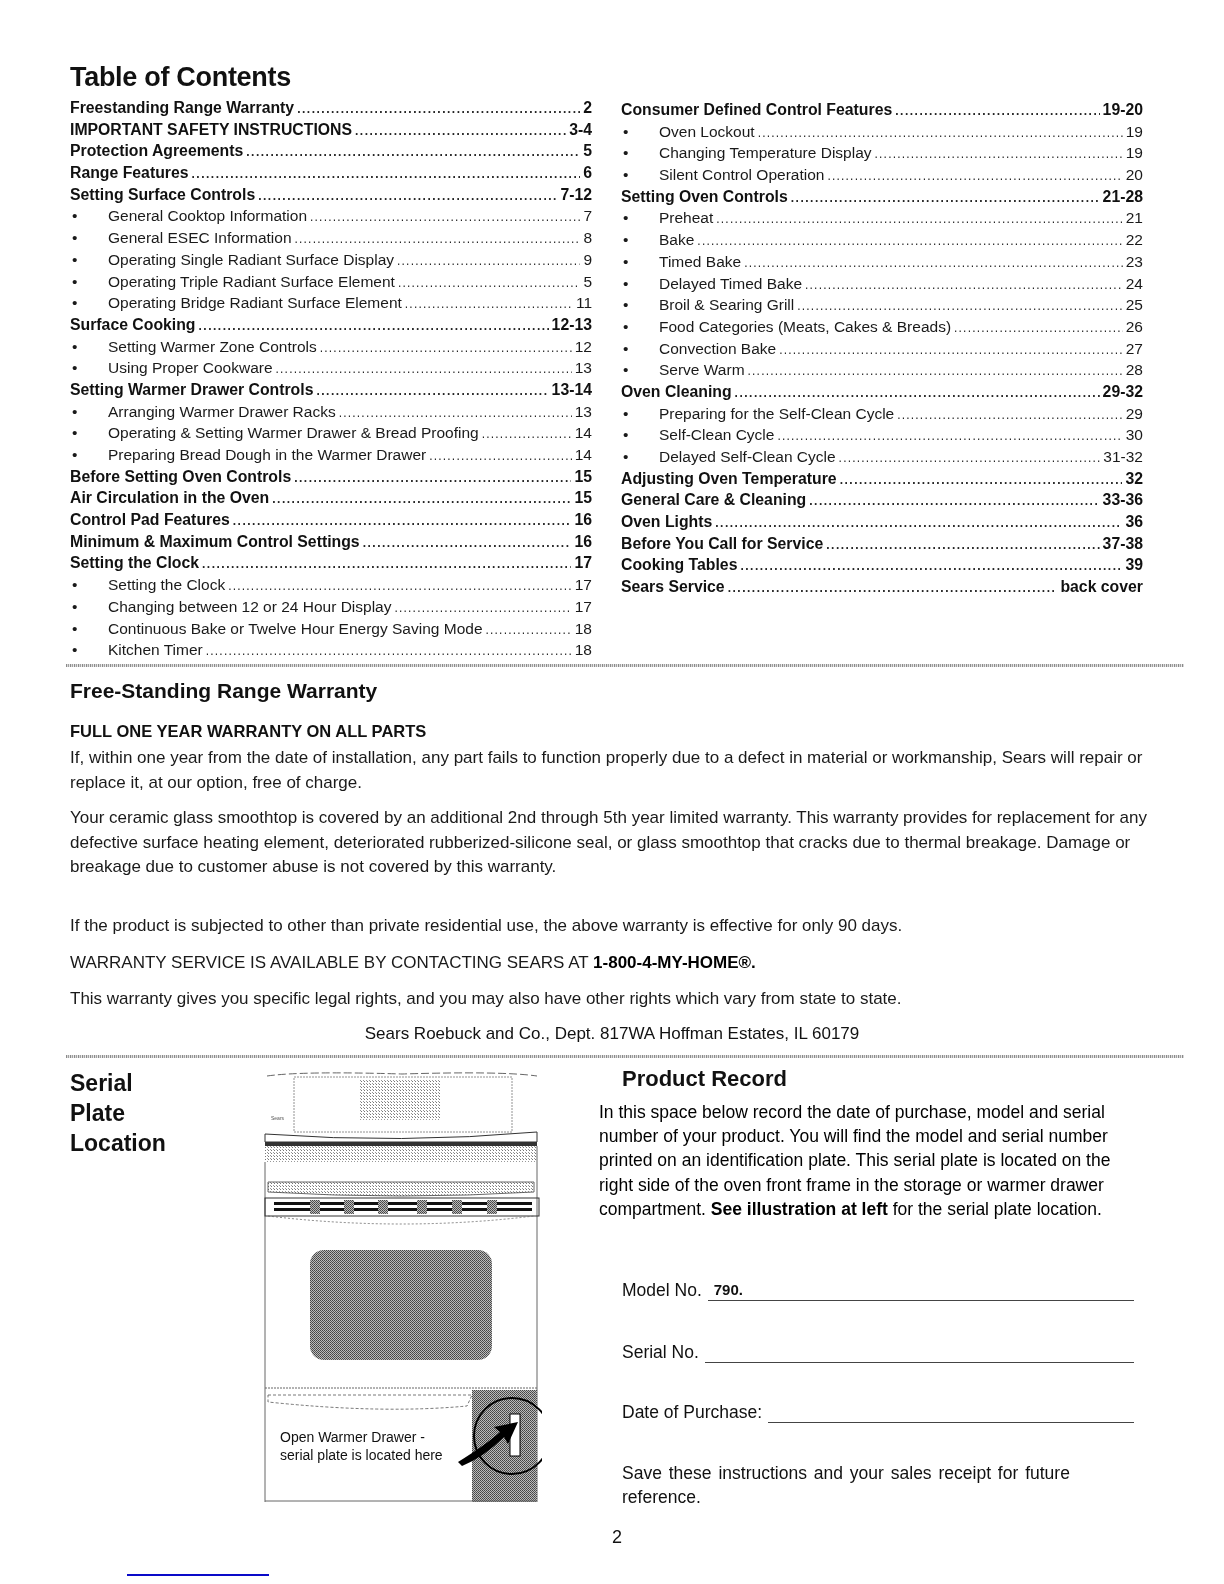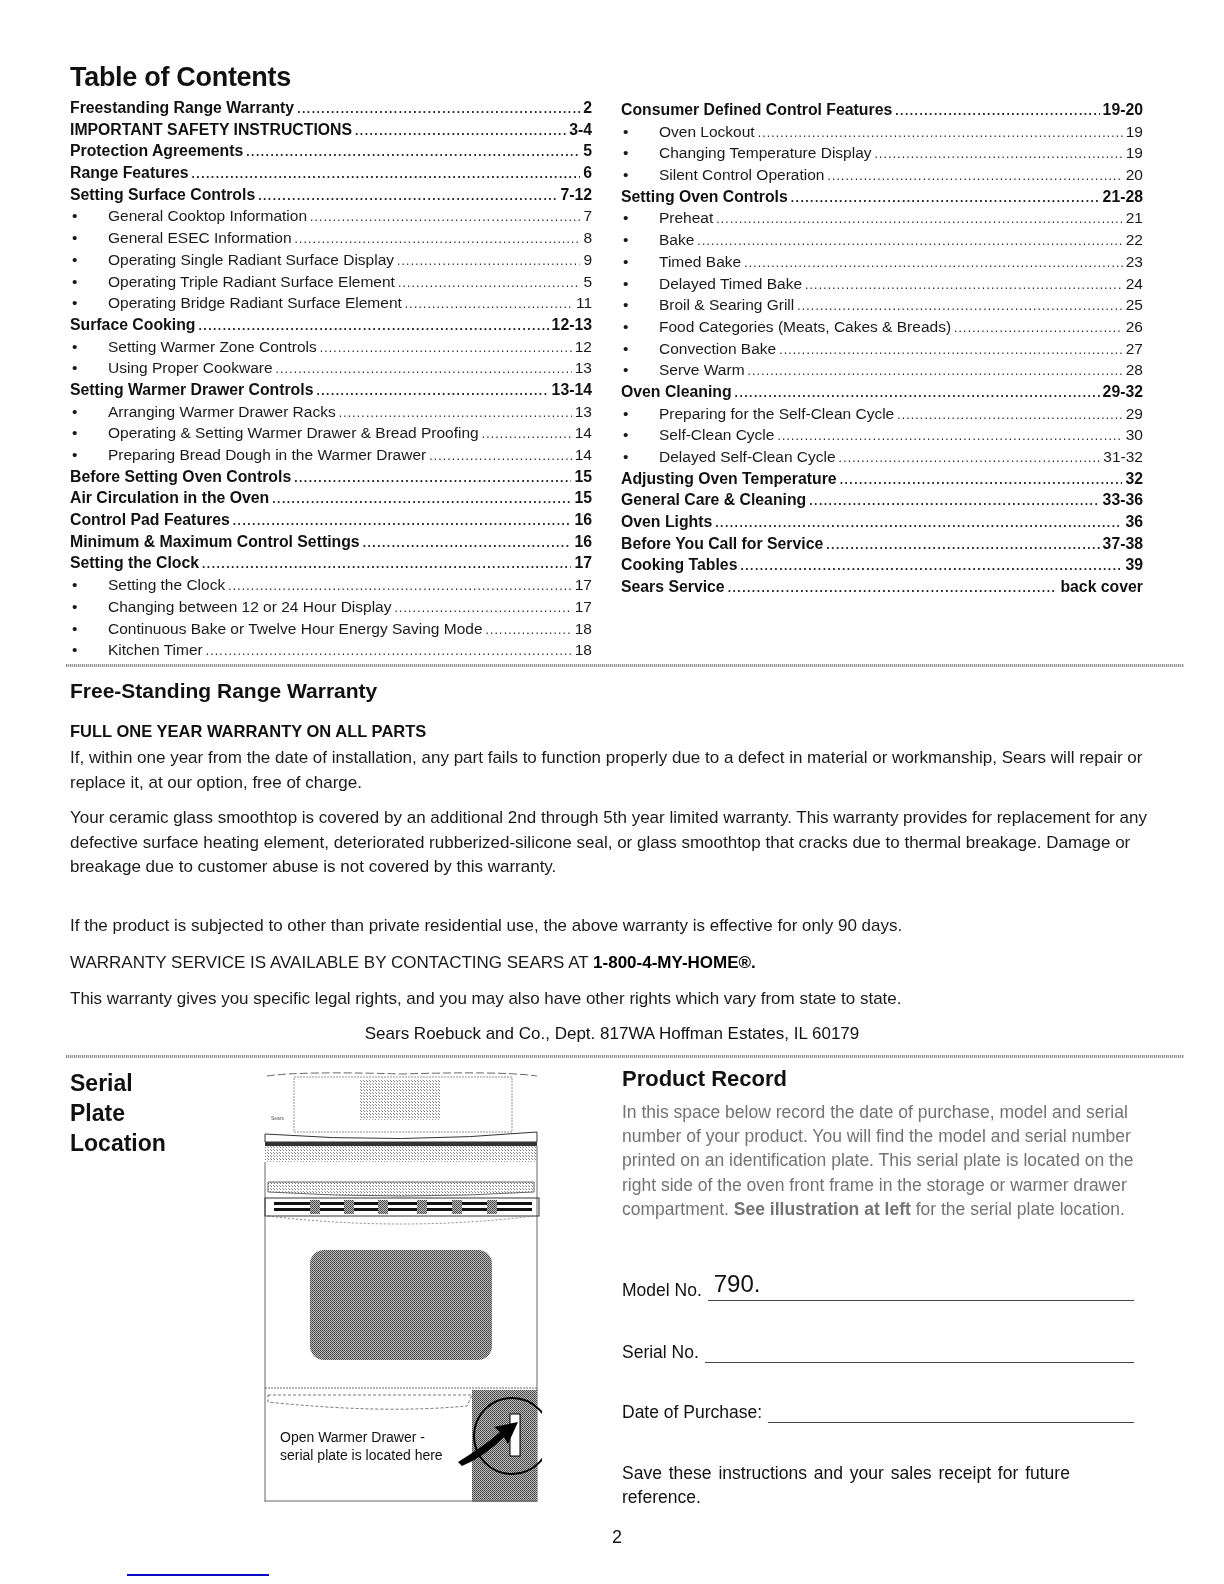--- a/index.html
+++ b/index.html
@@ -34,27 +34,27 @@
   
   .sp-title { left: 70px; top: 1068px; font-size: 23px; font-weight: bold; line-height: 30px; }
 
   
   .illus { left: 262px; top: 1072px; width: 280px; height: 430px; }
 
   .callout { left: 280px; top: 1428px; font-size: 14px; line-height: 18px; color: #111; }
 
   
   .pr-title { left: 622px; top: 1066px; font-size: 22px; font-weight: bold; }
-  .pr-body { left: 622px; top: 1100px; width: 535px; font-size: 17.5px; line-height: 24.2px; color: #737373; }
+  .pr-body { left: 599px; top: 1100px; width: 535px; font-size: 17.5px; line-height: 24.2px; color: #000000; }
   .pr-body b { font-weight: bold; }
 
   .pr-field { position: absolute; left: 622px; width: 512px; display: flex; align-items: flex-end; font-size: 17.5px; }
   .pr-field .flabel { flex: 0 0 auto; margin-right: 6px; }
   .pr-field .fline { flex: 1 1 auto; border-bottom: 1px solid #444; height: 22px; position: relative; }
-  .pr-field .fval { position: absolute; left: 6px; bottom: 2px; font-weight: normal; font-size: 24px; }
+  .pr-field .fval { position: absolute; left: 6px; bottom: 2px; font-weight: bold; font-size: 15px; }
 
   .pr-save { left: 622px; top: 1461px; width: 520px; font-size: 17.5px; line-height: 24px; word-spacing: 2px; }
 
   .page-num { left: 612px; top: 1527px; font-size: 18px; }
   .blue-line { left: 127px; top: 1574px; width: 142px; height: 2px; background: #0a0ac8; }
 </style>
 </head>
 <body>
 
 <div class="abs toc-title">Table of Contents</div>

